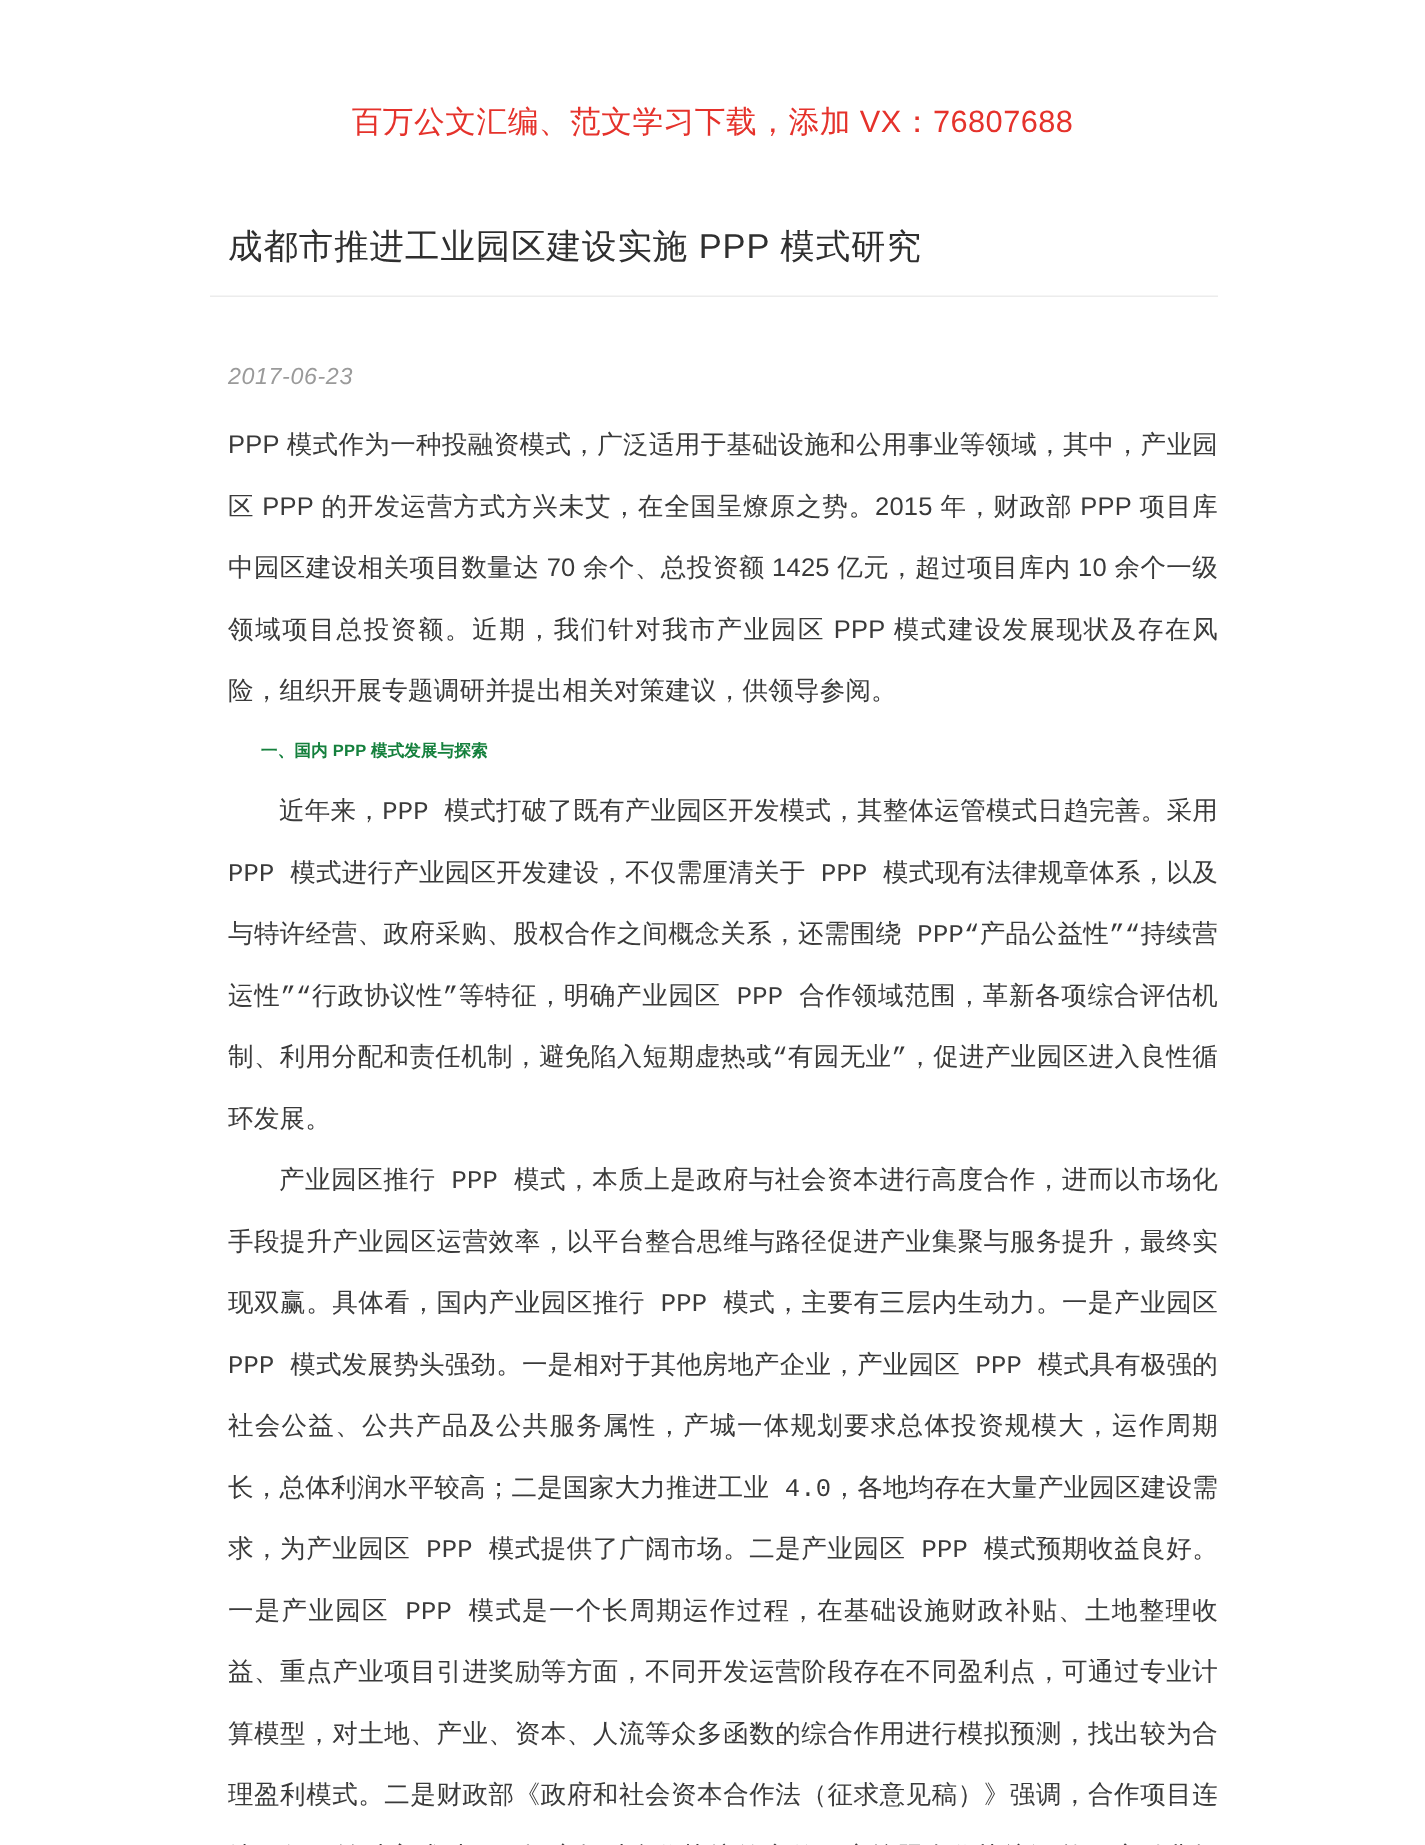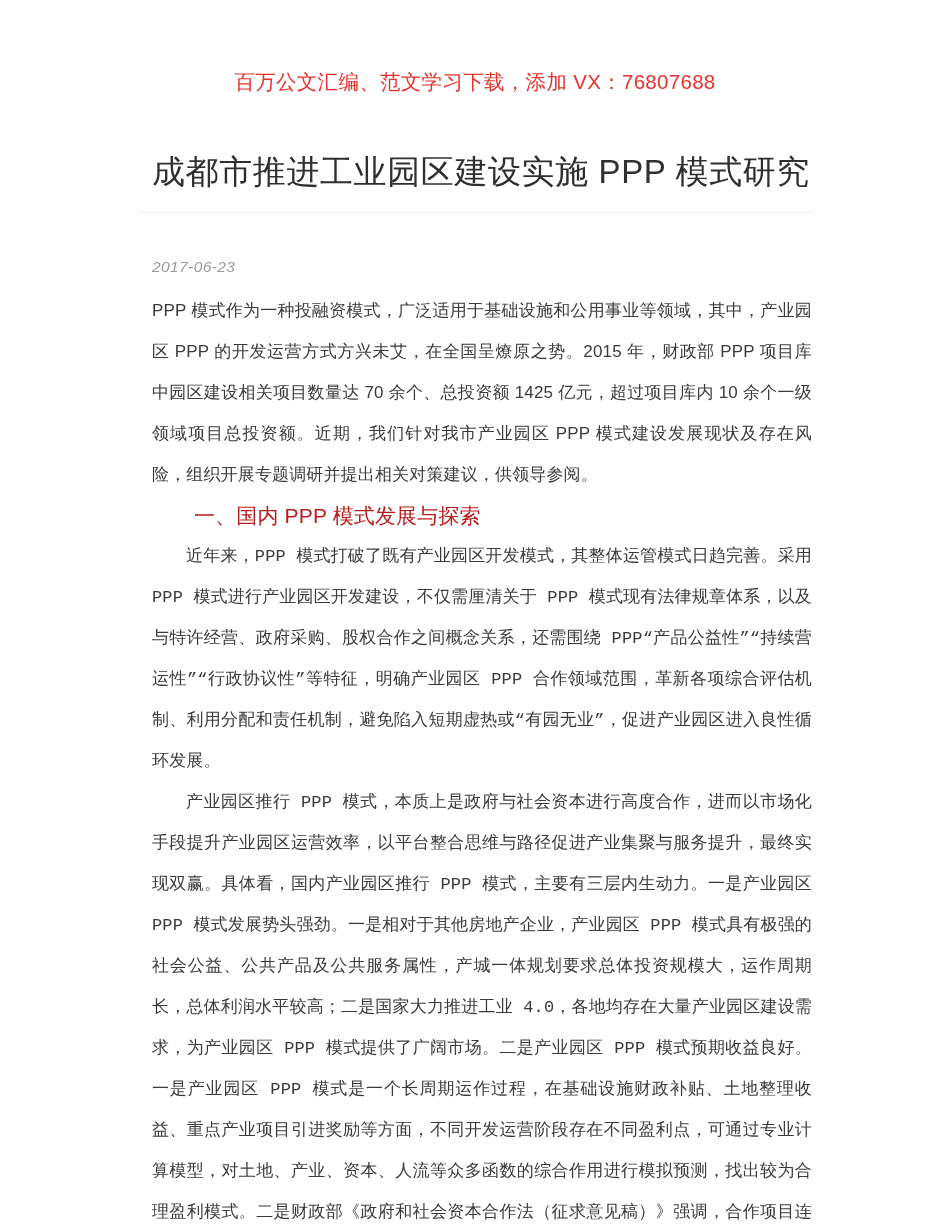--- a/index.html
+++ b/index.html
@@ -38,21 +38,21 @@
     white-space: nowrap;
   }
   
   .doc {
     position: absolute;
     left: 140px;
     top: 126px;
     width: 672px;
   }
   .doc-title {
-    font-size: 33px;
+    font-size: 23px;
     color: #2f2f2f;
     font-weight: 400;
     line-height: 1.45;
     letter-spacing: 0.6px;
     margin: 0;
     padding: 10px 0 16px 12px;
   }
   .title-rule {
     height: 1px;
     background: #ececec;
@@ -81,23 +81,23 @@
     letter-spacing: 0.15px;
     word-break: break-all;
   }
   p.body-text.indent {
     text-indent: 2em;
     font-family: Liberation Mono, monospace;
   }
   h2.section-heading,
   h3.subsection-heading {
     margin: 0;
-    font-size: 21px;
-    color: #b91c1c;
-    font-weight: normal;
+    font-size: 11px;
+    color: #15803d;
+    font-weight: bold;
     line-height: 41px;
     letter-spacing: 0.15px;
     text-indent: 2em;
   }
   h3.subsection-heading {
     text-indent: 2em;
   }
 </style>
 </head>
 <body>

